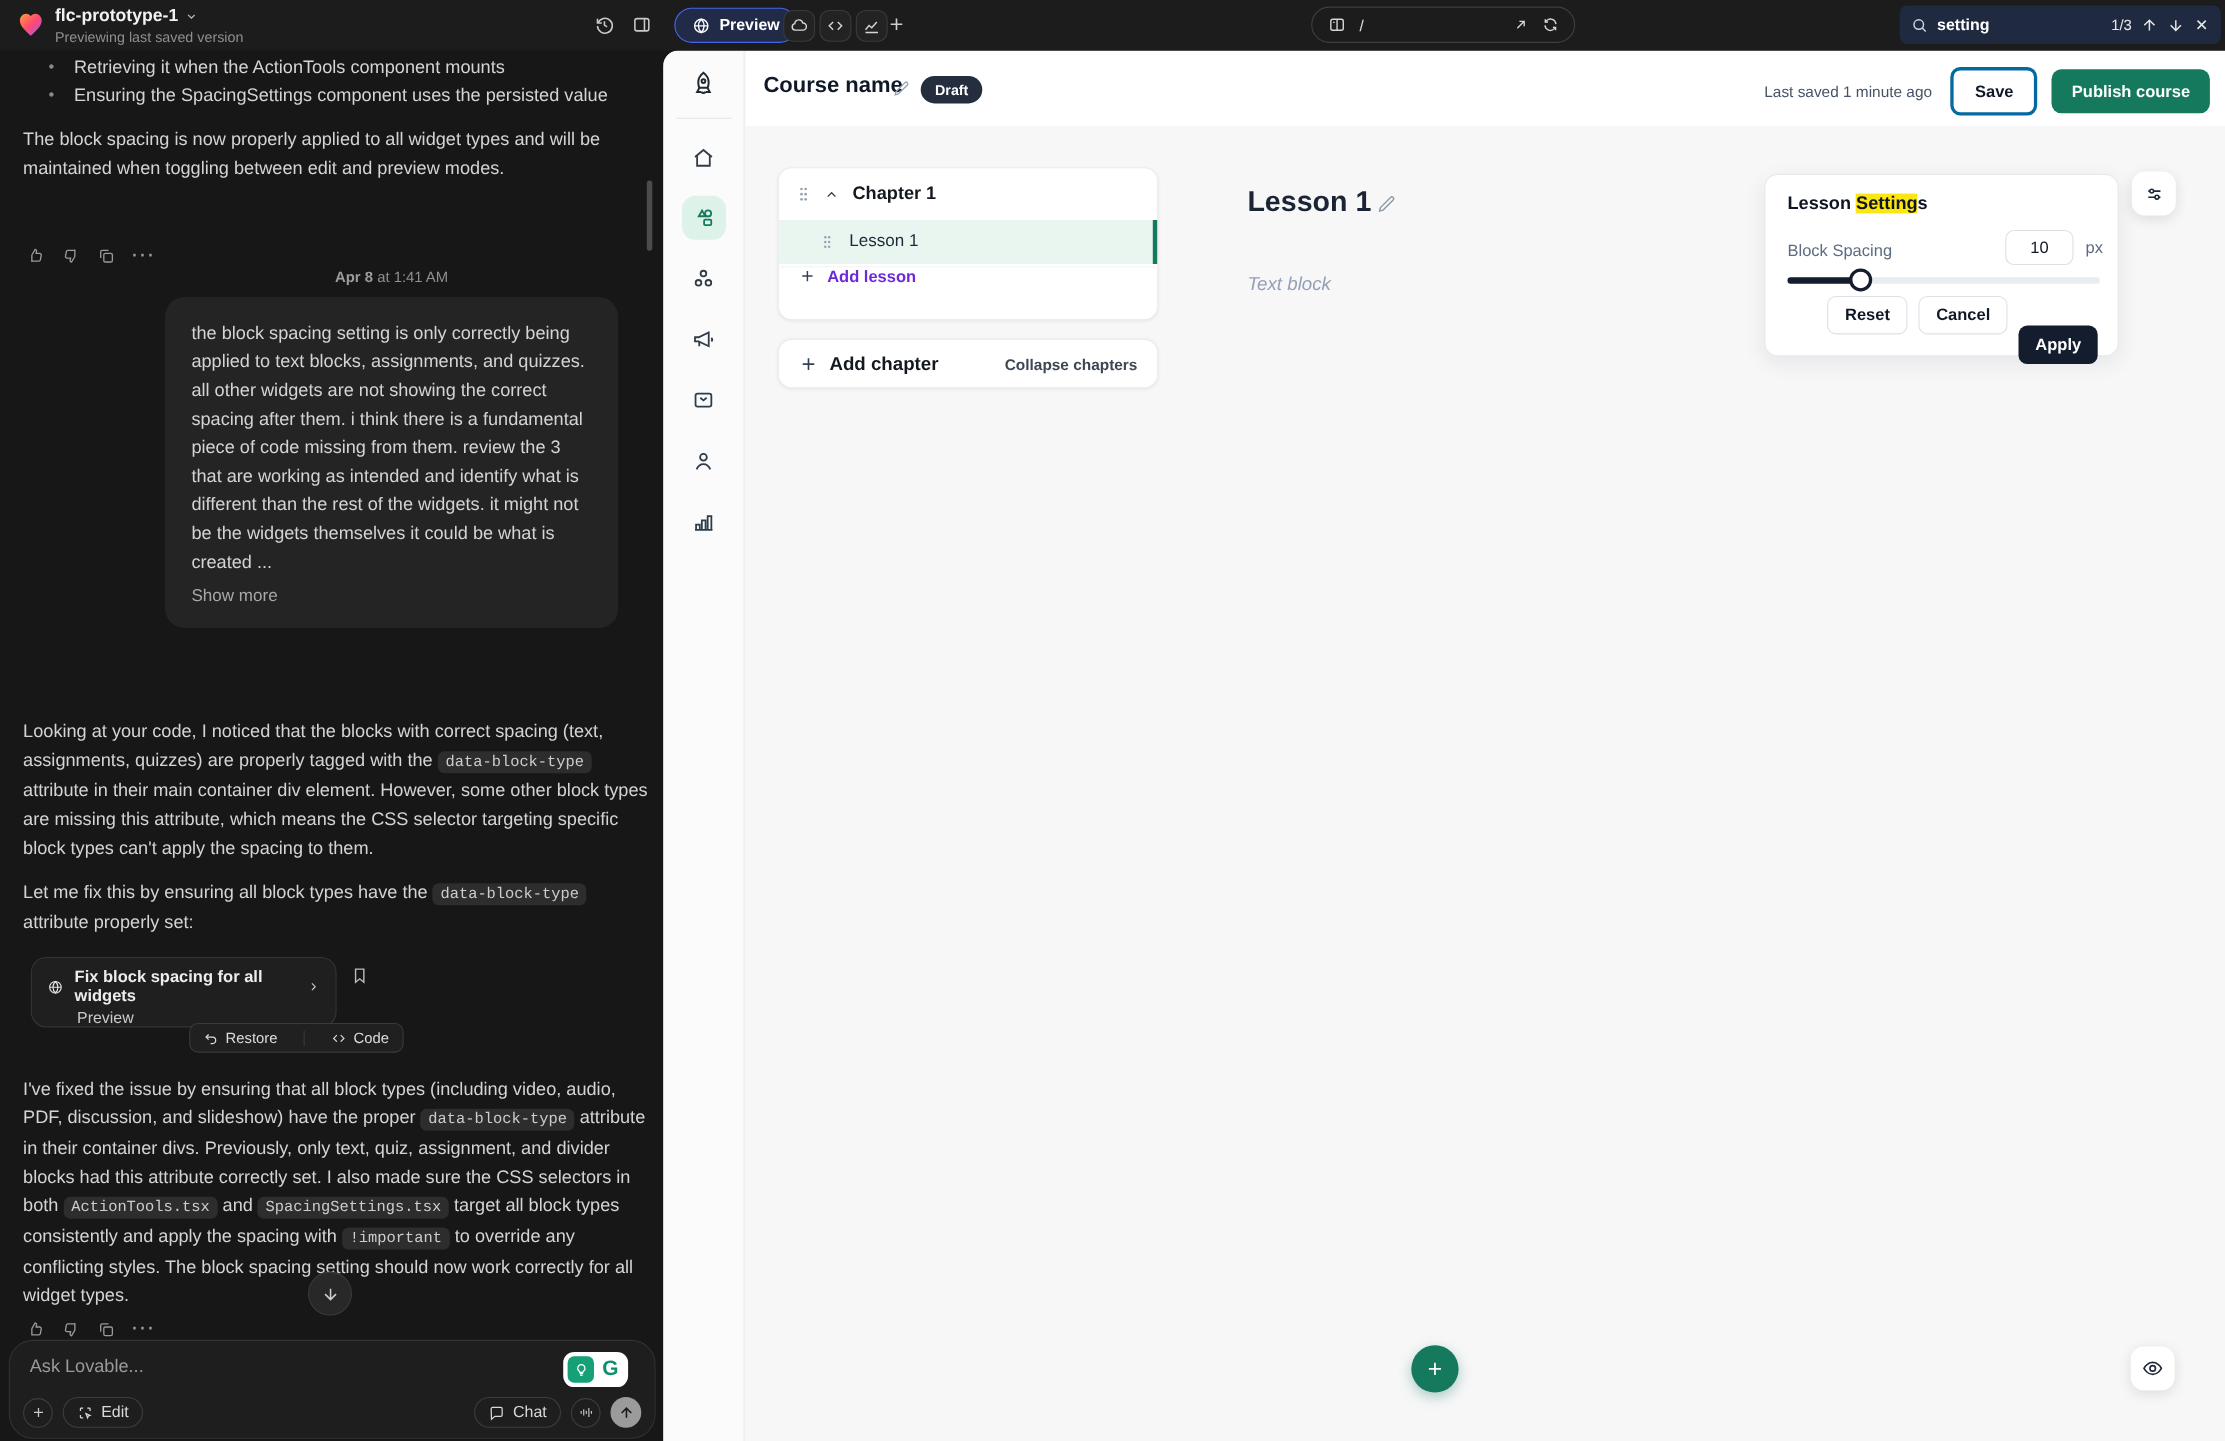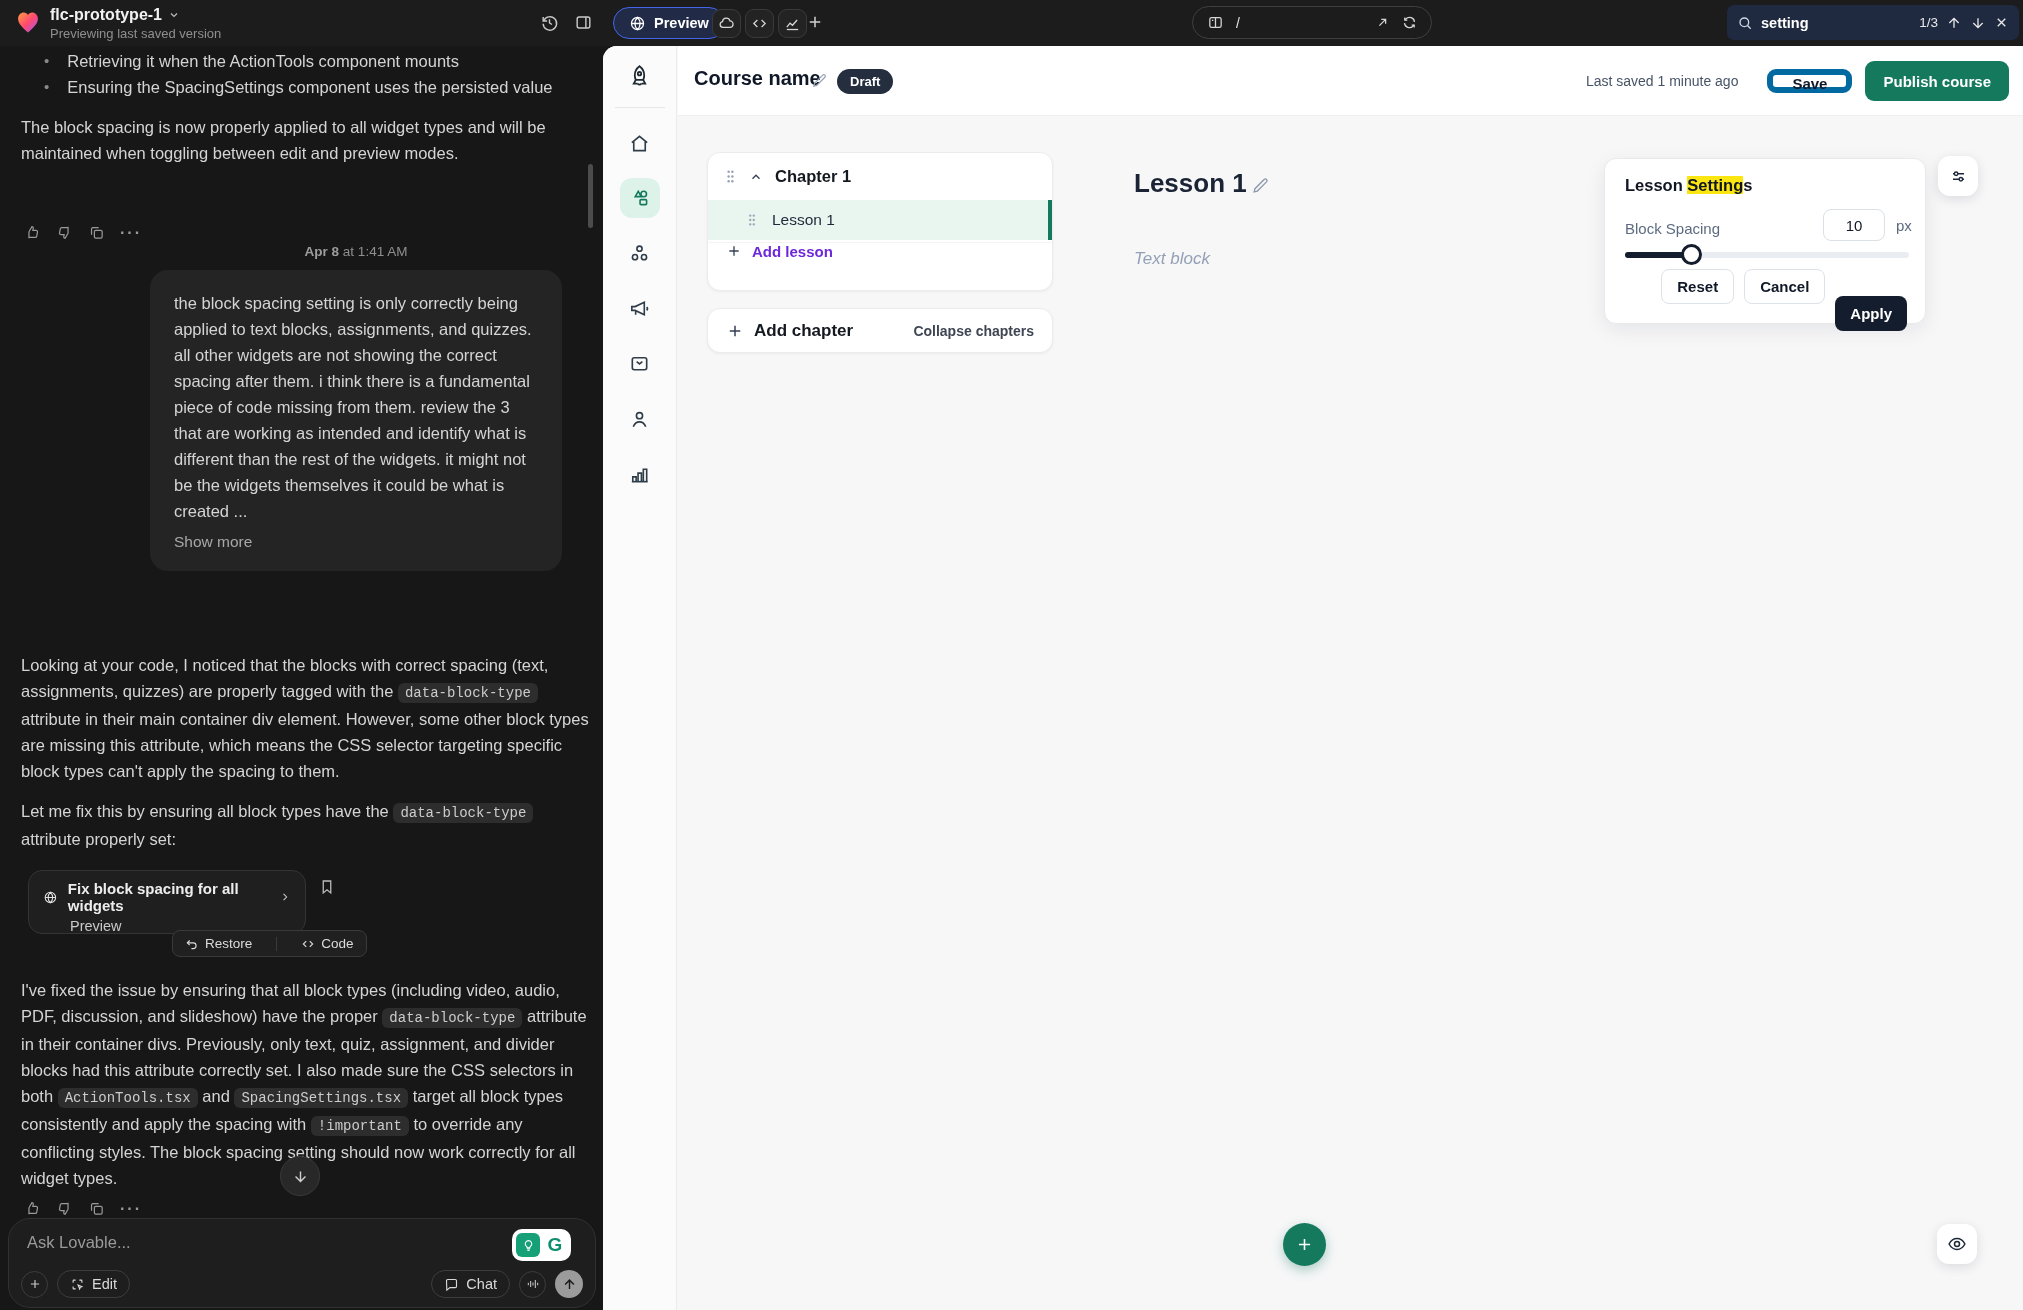--- a/index.html
+++ b/index.html
@@ -81,22 +81,22 @@
   .rail-logo { position:absolute; left:23px; top:17px; color:#1f2a33; }
   .rail-divider { position:absolute; left:12px; top:61px; width:50px; height:1px; background:#e7e7e7; }
   .rail-item { position:absolute; left:25px; color:#2e3d49; cursor:pointer; }
   .rail-active-bg { position:absolute; left:17px; top:132px; width:40px; height:40px; background:#ddf2e9; border-radius:12px; }
   .app-header { position:absolute; left:75px; top:0; right:0; height:70px; background:#fff; border-bottom:1px solid #f0f0f0; }
   .course-title { position:absolute; left:91px; top:21px; font-size:20px; font-weight:bold; color:#101828; }
   .title-pencil { position:absolute; left:208px; top:26px; color:#98a2b3; cursor:pointer; }
   .draft-badge { position:absolute; left:234px; top:23px; height:25px; background:#252e3e; color:#fff; font-size:13px;
     font-weight:bold; border-radius:999px; display:flex; align-items:center; padding:0 13px; }
   .header-right { position:absolute; right:14px; top:15px; display:flex; align-items:center; gap:13px; }
-  .last-saved { font-size:14px; color:#475467; margin-right:16px; }
-  .btn-save { height:24px; padding:0 19px; background:#fff; border:6px solid #0369a1; border-radius:9px;
+  .last-saved { font-size:14px; color:#475467; margin-right:4px; }
+  .btn-save { height:44px; padding:0 19px; background:#fff; border:3px solid #0369a1; border-radius:9px;
     font-size:15px; font-weight:bold; color:#101828; cursor:pointer; font-family:inherit; }
   .btn-publish { height:40px; padding:0 18px; background:#15795d; border:none; border-radius:9px;
     font-size:15px; font-weight:bold; color:#fff; cursor:pointer; font-family:inherit; }
 
   .outline-card { position:absolute; left:104px; top:106px; width:346px; background:#fff; border:1px solid #ececec;
     border-radius:13px; box-shadow:0 1px 3px rgba(16,24,40,.05); }
   .chapter-row { height:47px; display:flex; align-items:center; padding:0 16px; gap:12px; }
   .chapter-title { font-size:16.5px; font-weight:bold; color:#14181f; }
   .drag-dots { color:#98a2b3; cursor:grab; }
   .chev { color:#344054; cursor:pointer; }

